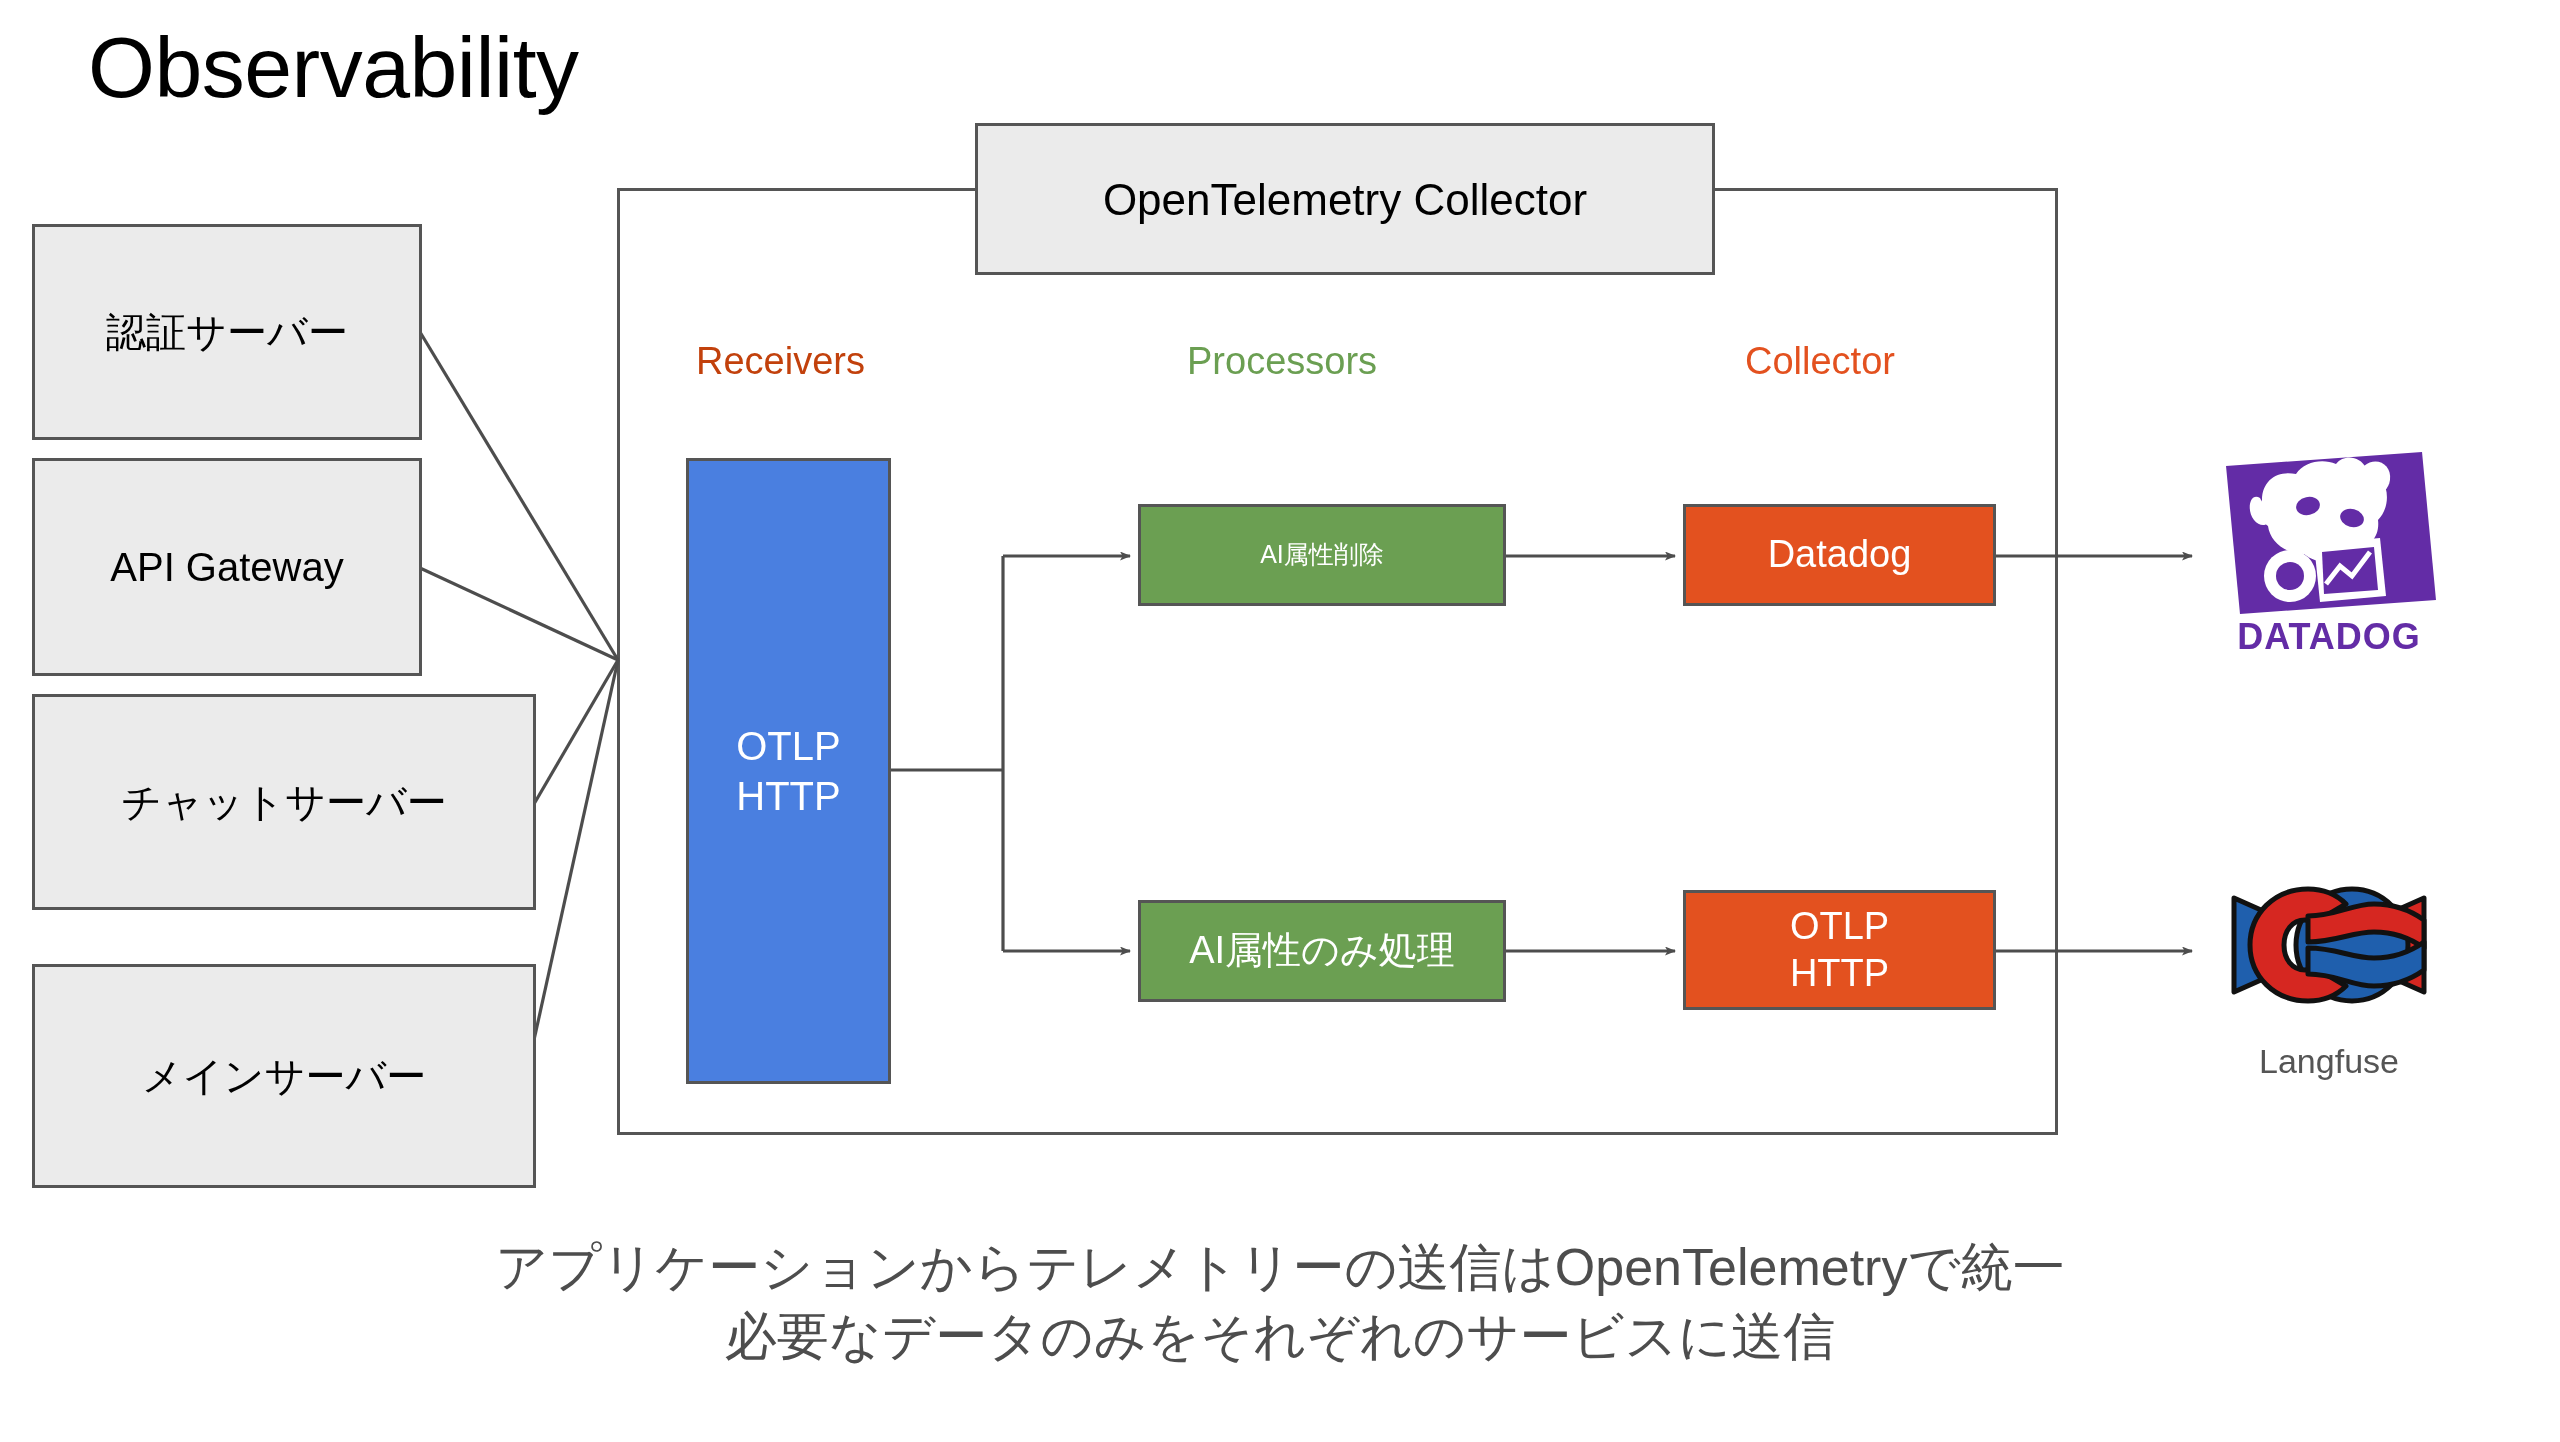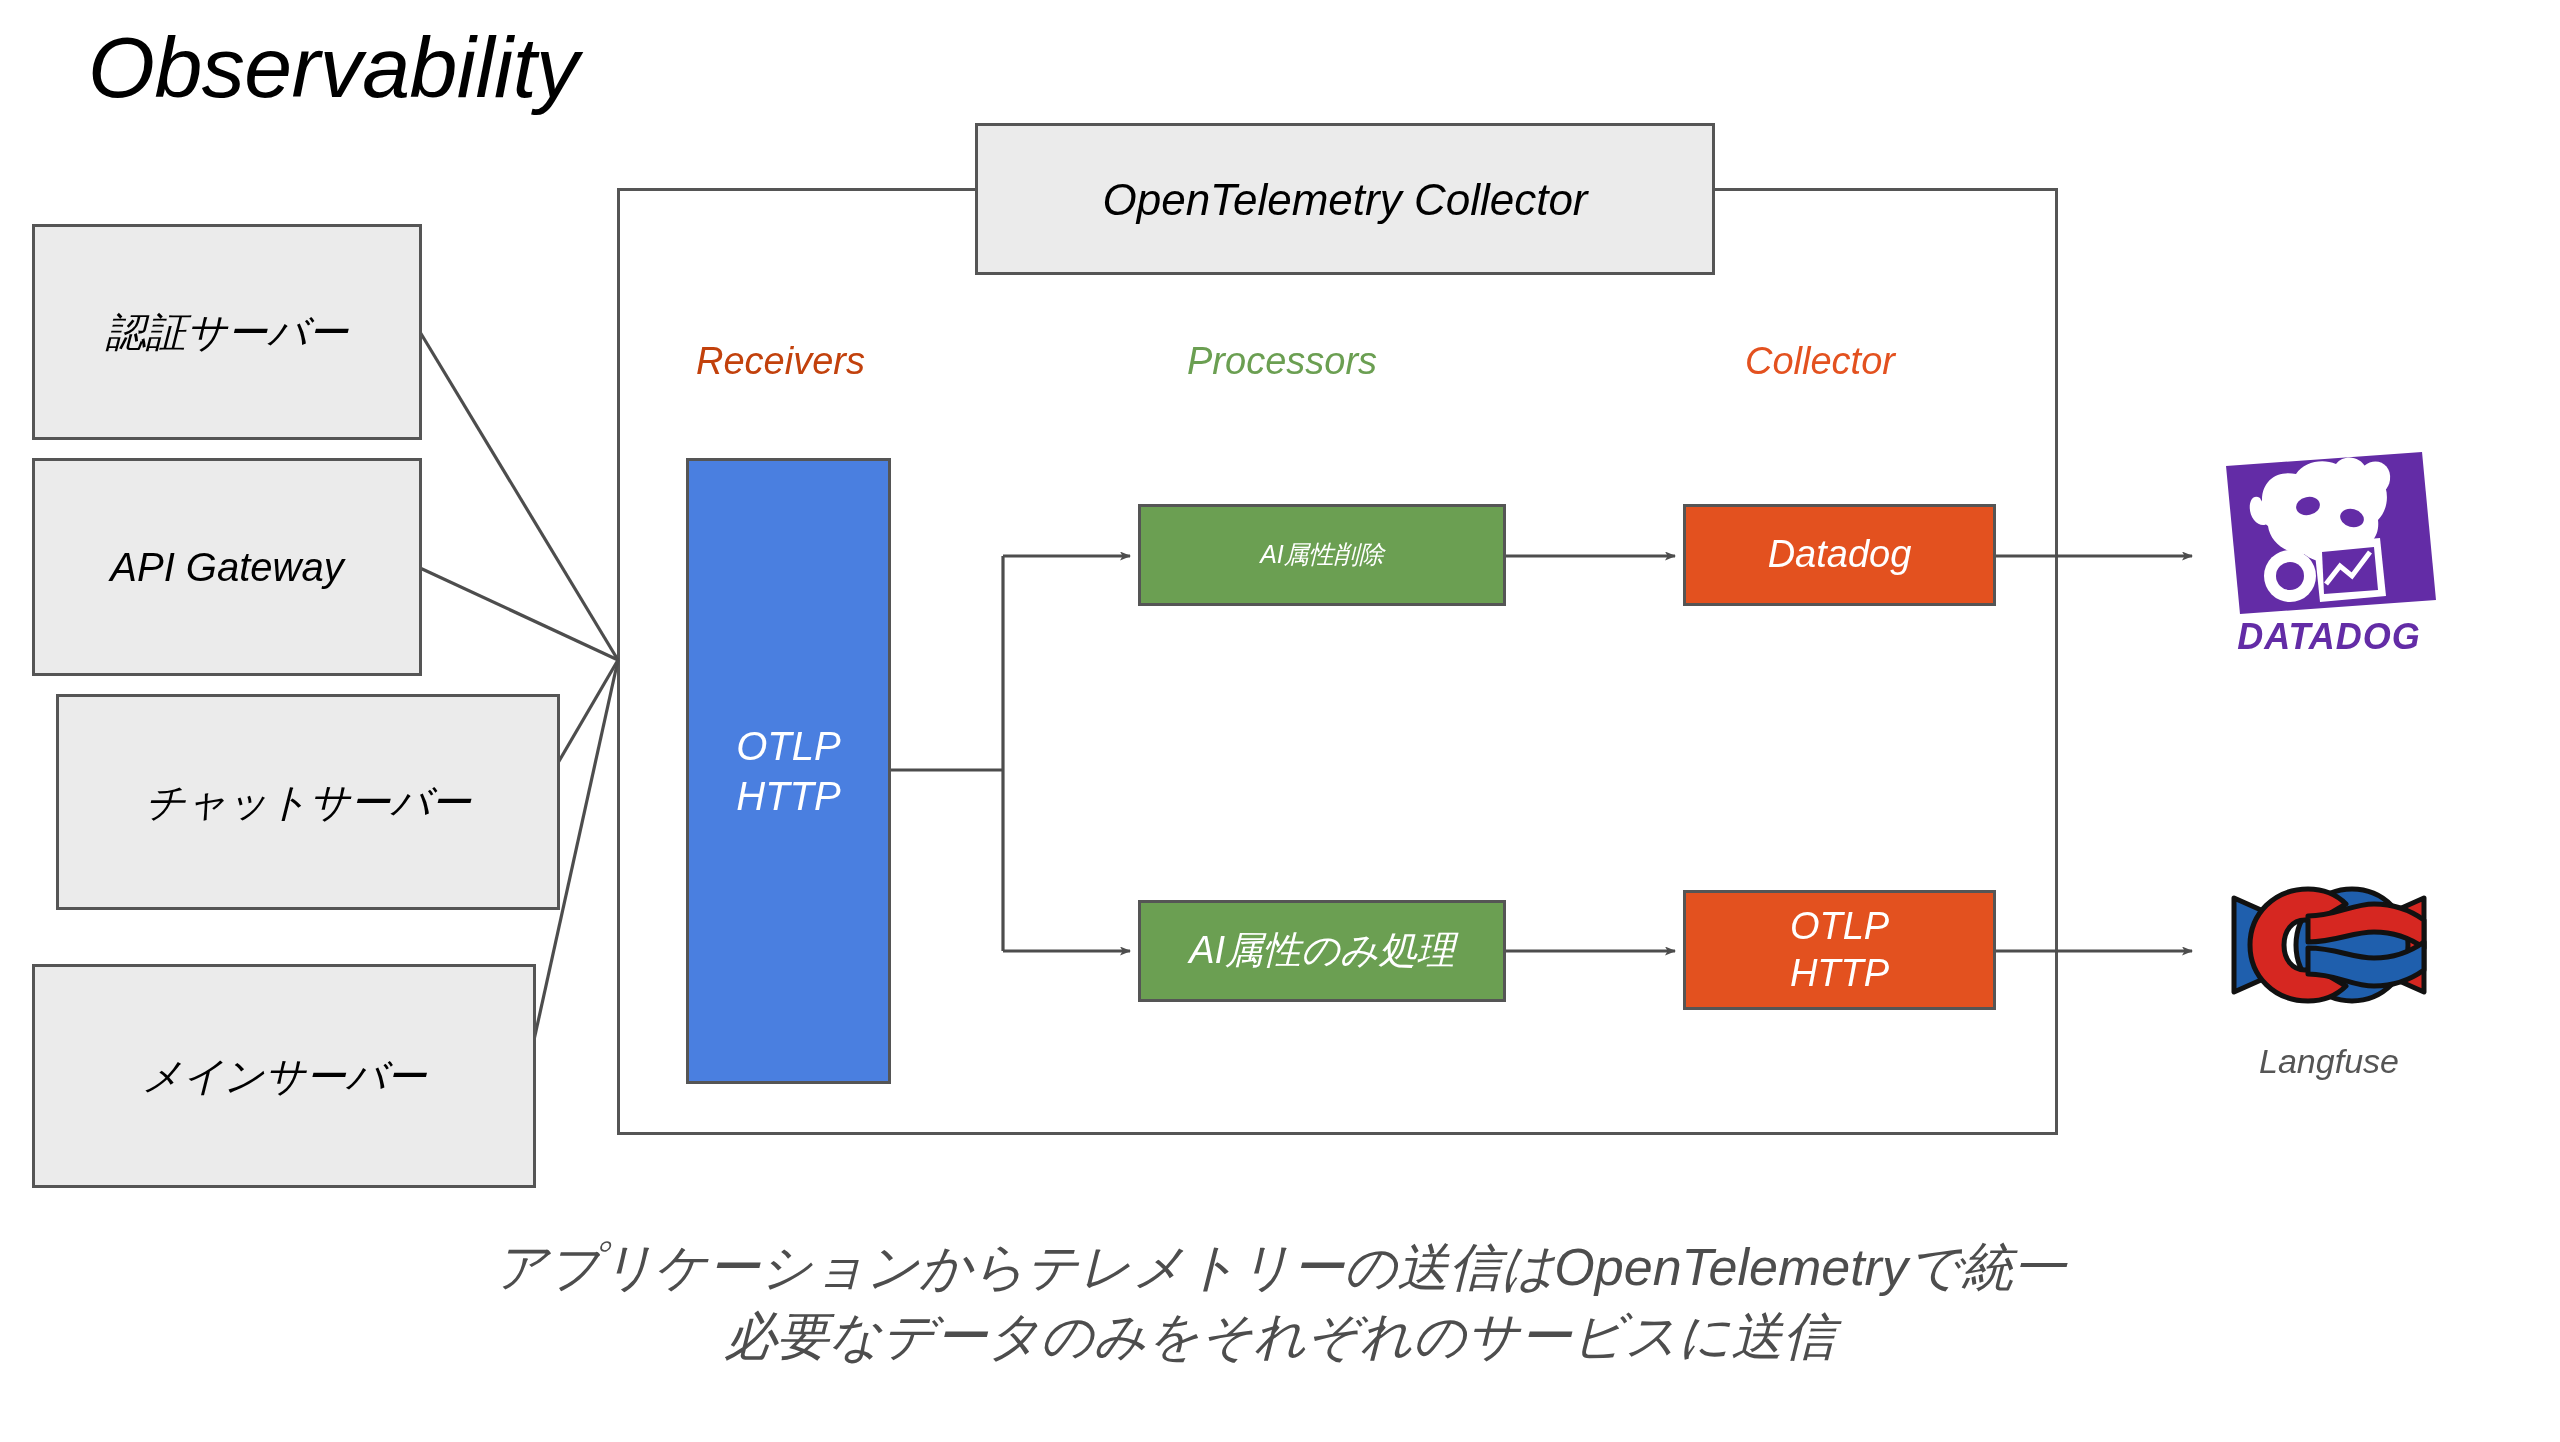--- a/index.html
+++ b/index.html
@@ -9,21 +9,20 @@
   }
   body {
     font-family: "Liberation Sans", "DejaVu Sans", sans-serif;
   }
   #canvas {
     position: relative;
     width: 2560px;
     height: 1442px;
     background: #ffffff;
     overflow: hidden;
-    font-style: italic;
   }
   .abs { position: absolute; }
 
   
   #page-title {
     left: 88px;
     top: 22px;
     font-size: 86px;
     line-height: 1.05;
     color: #000000;
@@ -183,21 +182,21 @@
   </svg>
 
   <div class="abs node gray src-box" style="left:32px; top:224px; width:390px; height:216px;">
     <span>認証サーバー</span>
   </div>
 
   <div class="abs node gray src-box" style="left:32px; top:458px; width:390px; height:218px;">
     <span>API Gateway</span>
   </div>
 
-  <div class="abs node gray src-box" style="left:32px; top:694px; width:504px; height:216px;margin-left:24px;">
+  <div class="abs node gray src-box" style="left:32px; top:694px; width:504px; height:216px;">
     <span>チャットサーバー</span>
   </div>
 
   <div class="abs node gray src-box" style="left:32px; top:964px; width:504px; height:224px;">
     <span>メインサーバー</span>
   </div>
 
   <div class="abs node gray" id="collector-title-box">
     <span>OpenTelemetry Collector</span>
   </div>

